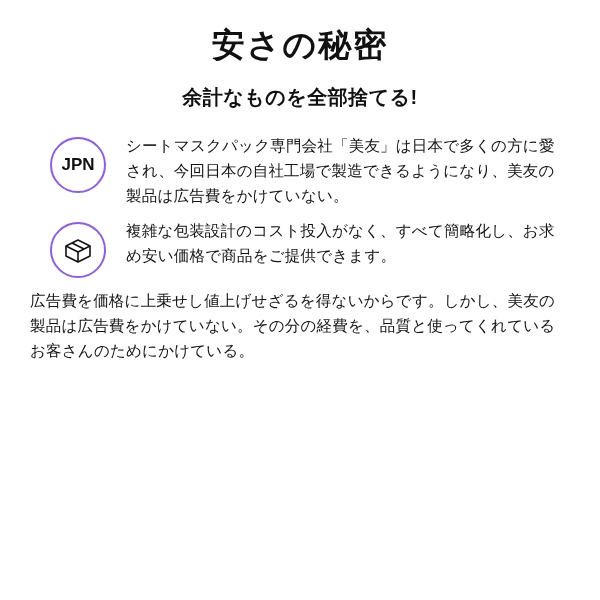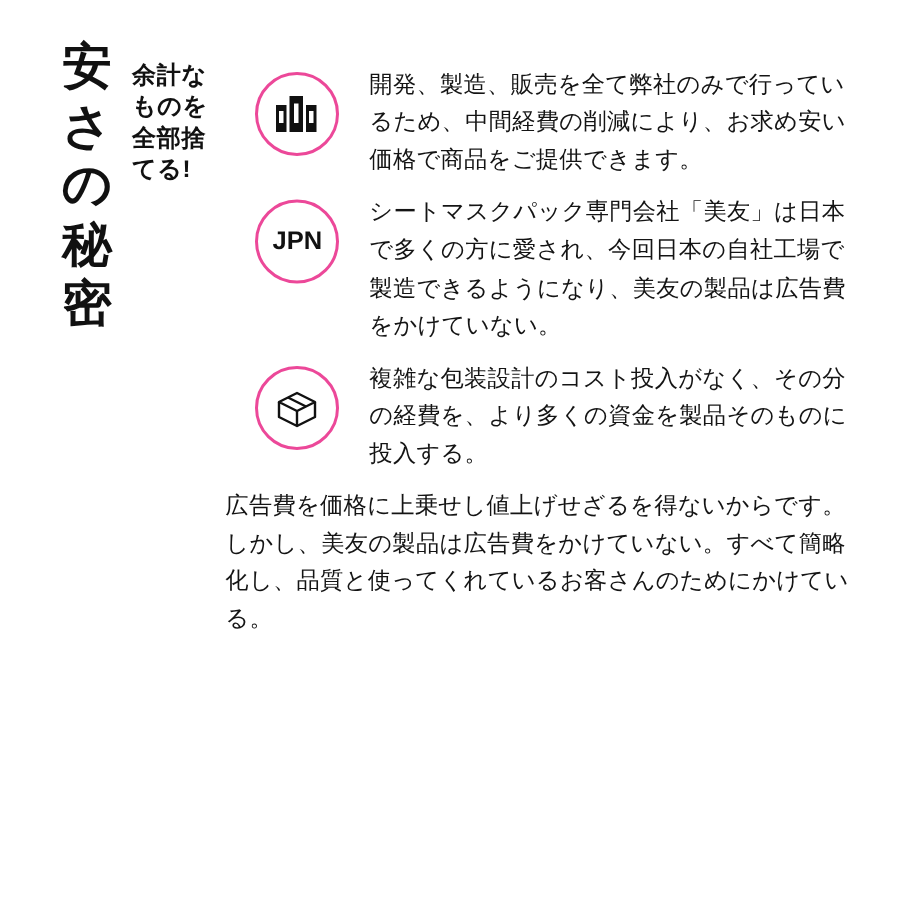--- a/index.html
+++ b/index.html
@@ -13,33 +13,34 @@
     font-family: "Liberation Serif", "DejaVu Serif", serif;
     color: #1a1a1a;
     overflow: hidden;
   }
   .page {
     width: 600px;
     height: 493px;
     box-sizing: border-box;
     padding: 22px 30px 10px 30px;
     display: flex;
-    flex-direction: row;
+    flex-direction: column;
   }
   .title {
     text-align: center;
     font-size: 33px;
     font-weight: bold;
     letter-spacing: 2px;
     line-height: 1.2;
     margin: 4px 0 0 0;
     color: #111111;
   }
   .subtitle {
-    font-size: 16px;
+    text-align: center;
+    font-size: 20px;
     font-weight: bold;
     letter-spacing: 0.5px;
     margin: 18px 0 0 0;
     color: #111111;
     font-family: "Liberation Sans", "DejaVu Sans", sans-serif;
   }
   .rows {
     margin-top: 22px;
     display: flex;
     flex-direction: column;
@@ -51,21 +52,21 @@
   }
   .icon-cell {
     flex: 0 0 96px;
     display: flex;
     justify-content: center;
     padding-top: 4px;
   }
   .circle {
     width: 56px;
     height: 56px;
-    border: 2px solid #ec4899;
+    border: 2px solid #8b5cf6;
     border-radius: 50%;
     display: flex;
     align-items: center;
     justify-content: center;
     box-sizing: border-box;
     background: #ffffff;
   }
   .circle svg { display: block; }
   .jpn-text {
     font-family: "Liberation Sans", "DejaVu Sans", sans-serif;
@@ -86,35 +87,20 @@
 </head>
 <body>
 
 <div class="page">
 
   <h1 class="title">安さの秘密</h1>
   <div class="subtitle">余計なものを全部捨てる!</div>
 
   <div class="rows">
 
-    <div class="row">
-      <div class="icon-cell">
-        <div class="circle">
-          <svg width="30" height="26" viewBox="0 0 30 26" aria-hidden="true">
-            <rect x="1" y="7" width="7" height="18" fill="#111111"></rect>
-            <rect x="3" y="11" width="3" height="8" fill="#ffffff"></rect>
-            <rect x="10" y="1" width="9" height="24" fill="#111111"></rect>
-            <rect x="13" y="6" width="3" height="13" fill="#ffffff"></rect>
-            <rect x="21" y="7" width="7" height="18" fill="#111111"></rect>
-            <rect x="23" y="11" width="3" height="8" fill="#ffffff"></rect>
-          </svg>
-        </div>
-      </div>
-      <div class="text-cell">開発、製造、販売を全て弊社のみで行っているため、中間経費の削減により、お求め安い価格で商品をご提供できます。</div>
-    </div>
 
     <div class="row">
       <div class="icon-cell">
         <div class="circle">
           <span class="jpn-text">JPN</span>
         </div>
       </div>
       <div class="text-cell">シートマスクパック専門会社「美友」は日本で多くの方に愛され、今回日本の自社工場で製造できるようになり、美友の製品は広告費をかけていない。</div>
     </div>
 
@@ -124,21 +110,21 @@
           <svg width="32" height="28" viewBox="0 0 32 28" aria-hidden="true">
             <g fill="none" stroke="#111111" stroke-width="1.6" stroke-linejoin="round">
               <path d="M4 10 L16 4 L28 10 L16 16 Z"></path>
               <path d="M4 10 L4 20 L16 26 L16 16"></path>
               <path d="M28 10 L28 20 L16 26"></path>
               <path d="M10 7 L22 13"></path>
             </g>
           </svg>
         </div>
       </div>
-      <div class="text-cell">複雑な包装設計のコスト投入がなく、その分の経費を、より多くの資金を製品そのものに投入する。</div>
+      <div class="text-cell">複雑な包装設計のコスト投入がなく、すべて簡略化し、お求め安い価格で商品をご提供できます。</div>
     </div>
 
     <div class="row">
-      <div class="text-cell">広告費を価格に上乗せし値上げせざるを得ないからです。しかし、美友の製品は広告費をかけていない。すべて簡略化し、品質と使ってくれているお客さんのためにかけている。</div>
+      <div class="text-cell">広告費を価格に上乗せし値上げせざるを得ないからです。しかし、美友の製品は広告費をかけていない。その分の経費を、品質と使ってくれているお客さんのためにかけている。</div>
     </div>
 
   </div>
 </div>
 
 </body></html>

